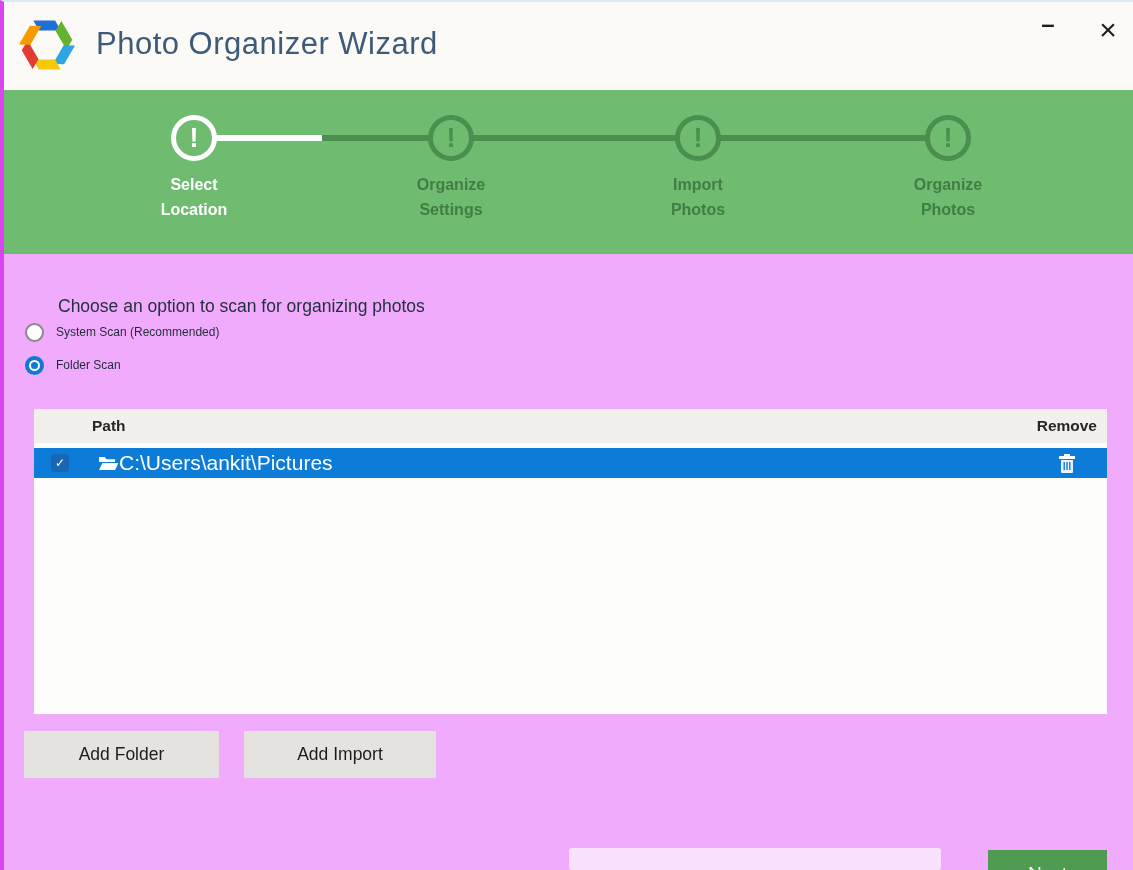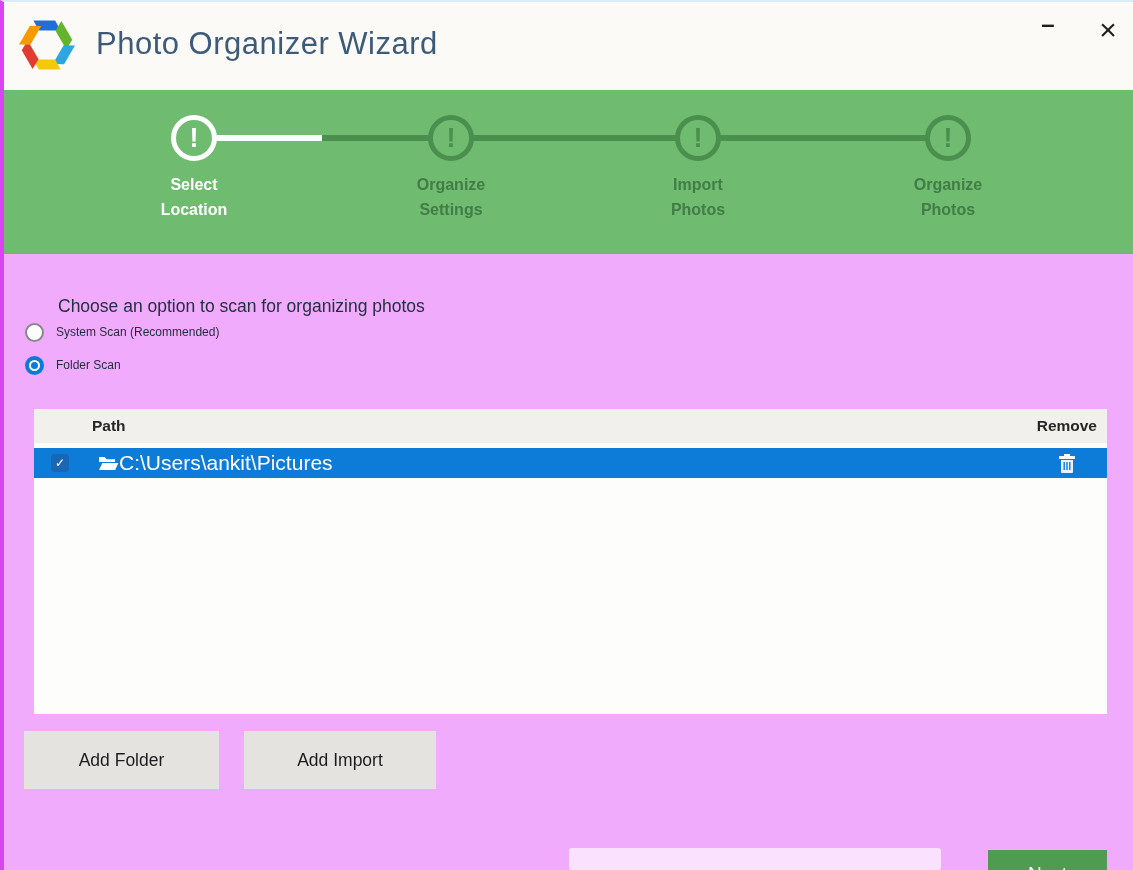--- a/index.html
+++ b/index.html
@@ -111,21 +111,21 @@
     margin-left: auto; margin-right: 32px; width: 16px; height: 19px; cursor: pointer; flex: 0 0 auto;
   }
 
   
   .btn {
     position: absolute; border: 0; cursor: pointer;
     font-family: "Liberation Sans", sans-serif;
   }
   .btn.gray {
     background: #e4e3e0; color: #1c1c1c; font-size: 17.5px;
-    height: 58px; top: 729px;
+    height: 47px; top: 729px;
   }
   .btn.add-folder { left: 20px; width: 195px; }
   .btn.add-photos { left: 240px; width: 192px; }
   .btn.next {
     left: 984px; top: 848px; width: 119px; height: 48px;
     background: #4f9b51; color: #fefefe; font-size: 19px;
   }
 
   .glare {
     position: absolute; left: 565px; top: 846px; width: 372px; height: 22px;

